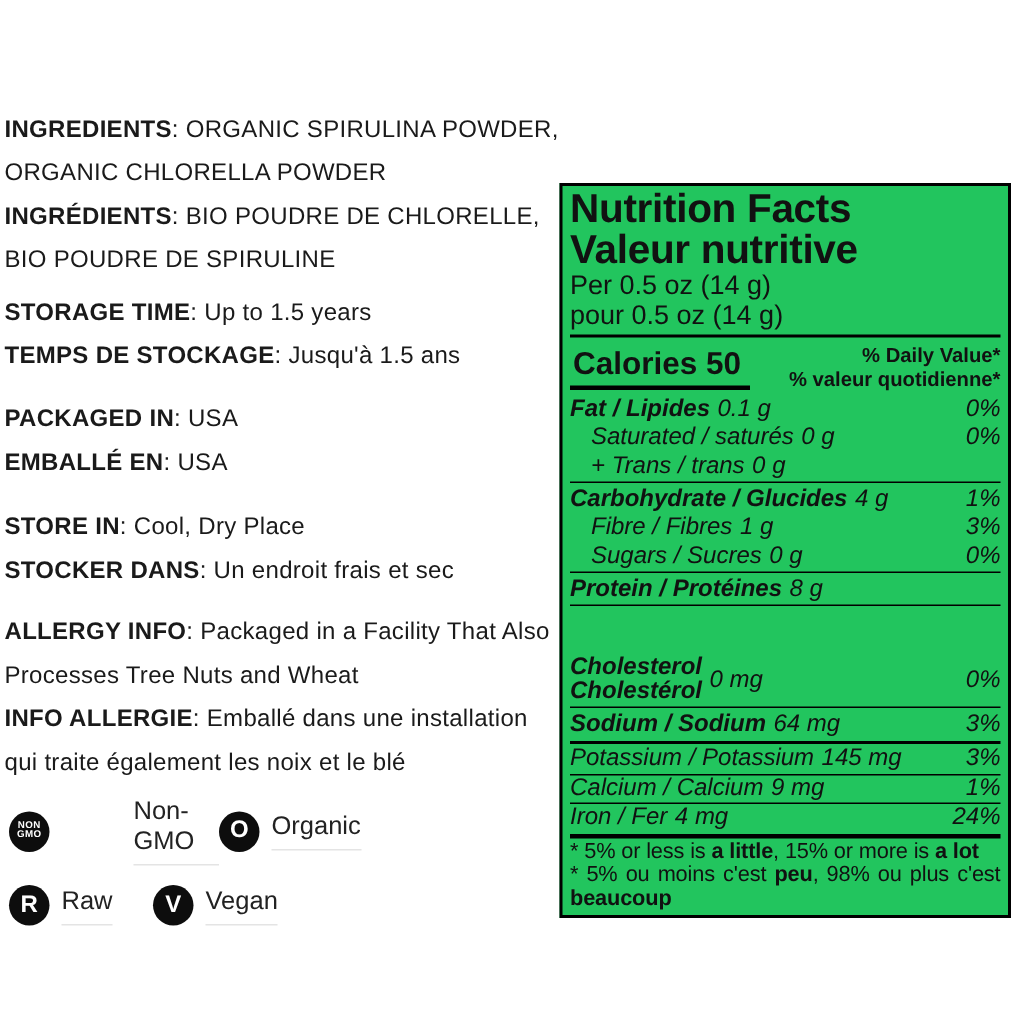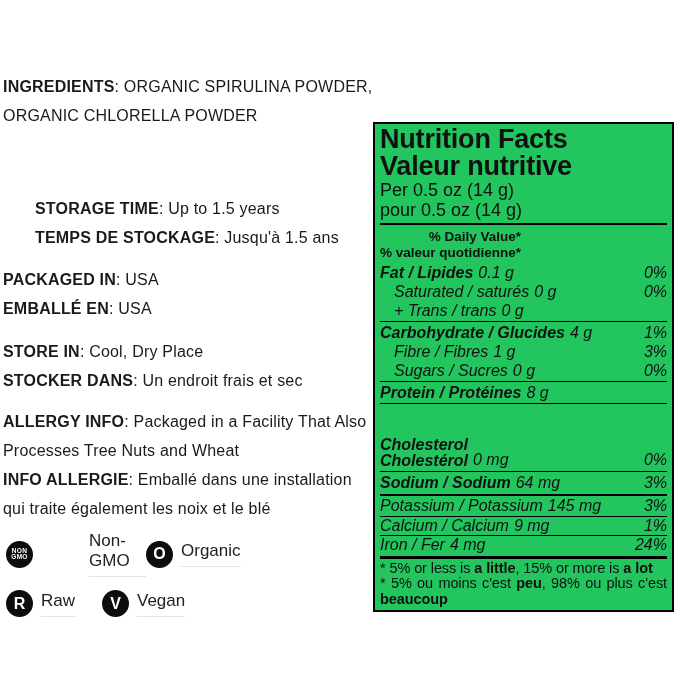--- a/index.html
+++ b/index.html
@@ -11,21 +11,21 @@
   .canvas{
     position:relative;
     width:679px;height:677px;
     background:#ffffff;
     overflow:hidden;
   }
   
   .info-col{position:absolute;left:3px;top:0;width:372px;height:583px;}
   .info-block{position:absolute;left:0;width:372px;font-size:16px;line-height:29px;letter-spacing:.2px;}
   .info-block:nth-child(1){top:72px;}
-  .info-block:nth-child(2){top:194px;margin-left:32px;}
+  .info-block:nth-child(2){top:194px;}
   .info-block:nth-child(3){top:265px;}
   .info-block:nth-child(4){top:337px;}
   .info-block:nth-child(5){top:407px;}
   .info-entry{margin:0;}
   .seg-b{font-weight:bold;}
   
   .badges{position:absolute;left:3px;top:531px;width:372px;}
   .badge-row{display:flex;align-items:center;}
   .badge-row-1{margin-bottom:13px;}
   .badge-row-1 .badge-item:first-child{width:140px;gap:48px;}
@@ -58,36 +58,37 @@
   .cal-row{display:flex;justify-content:space-between;align-items:flex-end;padding:4px 0 3px 0;}
   .cal{font-size:21px;font-weight:800;border-bottom:3px solid #000;padding:0 6px 2px 2px;white-space:nowrap;}
   .dv{text-align:right;font-size:13.5px;font-weight:bold;line-height:15.5px;}
   .nft-row{display:flex;align-items:baseline;font-size:16px;line-height:19px;font-style:italic;}
   .nft-row .name{white-space:nowrap;}
   .nft-row .amt{margin-left:5px;white-space:nowrap;}
   .nft-row .pct{margin-left:auto;white-space:nowrap;}
   .nft-row.bold .name{font-weight:bold;}
   .nft-row.sub{padding-left:14px;}
   .nft-row.mineral{line-height:16.5px;}
-  .nft-row.bold2{align-items:flex-end;padding:1px 0;margin-top:32px;}
+  .nft-row.bold2{align-items:center;padding:1px 0;margin-top:32px;}
   .nft-row.bold2 .name-lines{display:flex;flex-direction:column;font-weight:bold;line-height:16px;}
   .sep-thin{height:1px;background:#000;margin:1px 0;}
   .sep-medium{height:2px;background:#000;margin:2px 0;}
   .footnote{font-size:14.5px;line-height:15.5px;letter-spacing:-.1px;}
   .footnote-fr{text-align:justify;}
 </style>
 </head>
 <body>
 
 <div class="canvas">
 
   <div class="info-col">
     <div id="info-blocks">
         <div class="info-block">
           <div class="info-entry"><span class="seg-b">INGREDIENTS</span><span class="seg">: ORGANIC SPIRULINA POWDER, ORGANIC CHLORELLA POWDER</span></div>
+          <div class="info-entry"><span class="seg-b">INGRÉDIENTS</span><span class="seg">: BIO POUDRE DE CHLORELLE, BIO POUDRE DE SPIRULINE</span></div>
         </div>
         <div class="info-block">
           <div class="info-entry"><span class="seg-b">STORAGE TIME</span><span class="seg">: Up to 1.5 years</span></div>
           <div class="info-entry"><span class="seg-b">TEMPS DE STOCKAGE</span><span class="seg">: Jusqu'à 1.5 ans</span></div>
         </div>
         <div class="info-block">
           <div class="info-entry"><span class="seg-b">PACKAGED IN</span><span class="seg">: USA</span></div>
           <div class="info-entry"><span class="seg-b">EMBALLÉ EN</span><span class="seg">: USA</span></div>
         </div>
         <div class="info-block">
@@ -132,20 +133,21 @@
       </div>
   </div>
 
   <div class="nft">
     <div class="nft-title">Nutrition Facts</div>
     <div class="nft-title">Valeur nutritive</div>
     <div class="nft-serving">Per 0.5 oz (14 g)</div>
     <div class="nft-serving">pour 0.5 oz (14 g)</div>
     <div class="rule-med"></div>
     <div class="cal-row">
+      <div class="cal"><span>Calories</span> <span>50</span></div>
       <div class="dv">
         <div>% Daily Value*</div>
         <div>% valeur quotidienne*</div>
       </div>
     </div>
     <div id="nft-rows">
         <div class="nft-row bold">
           <span class="name">Fat / Lipides</span>
           <span class="amt">0.1 g</span>
           <span class="pct">0%</span>

